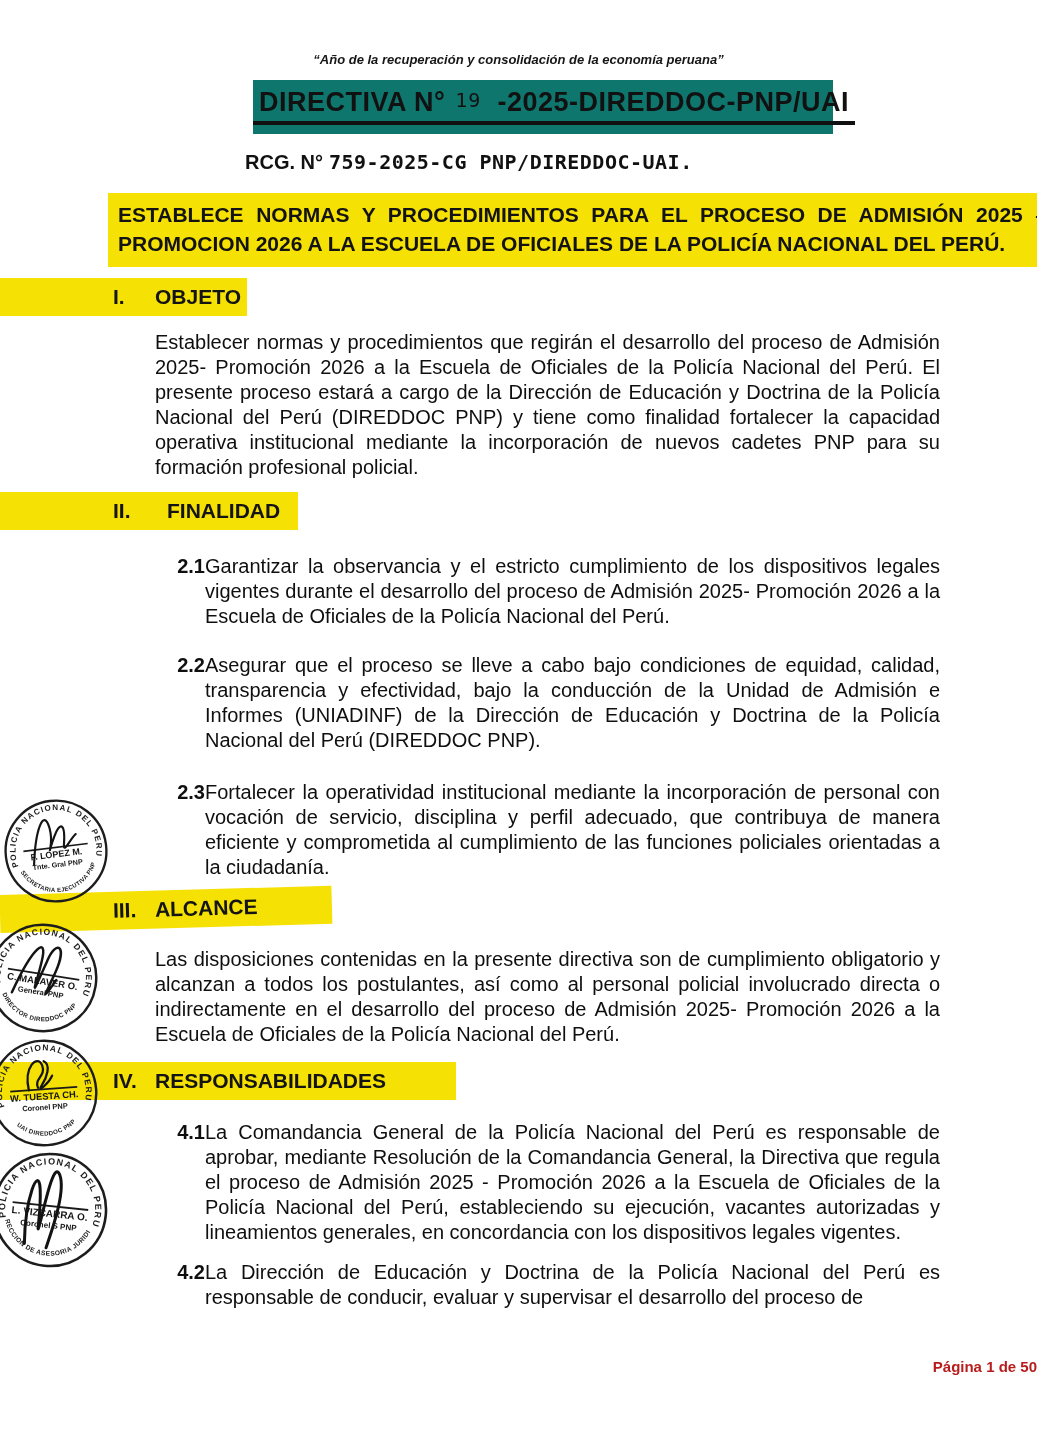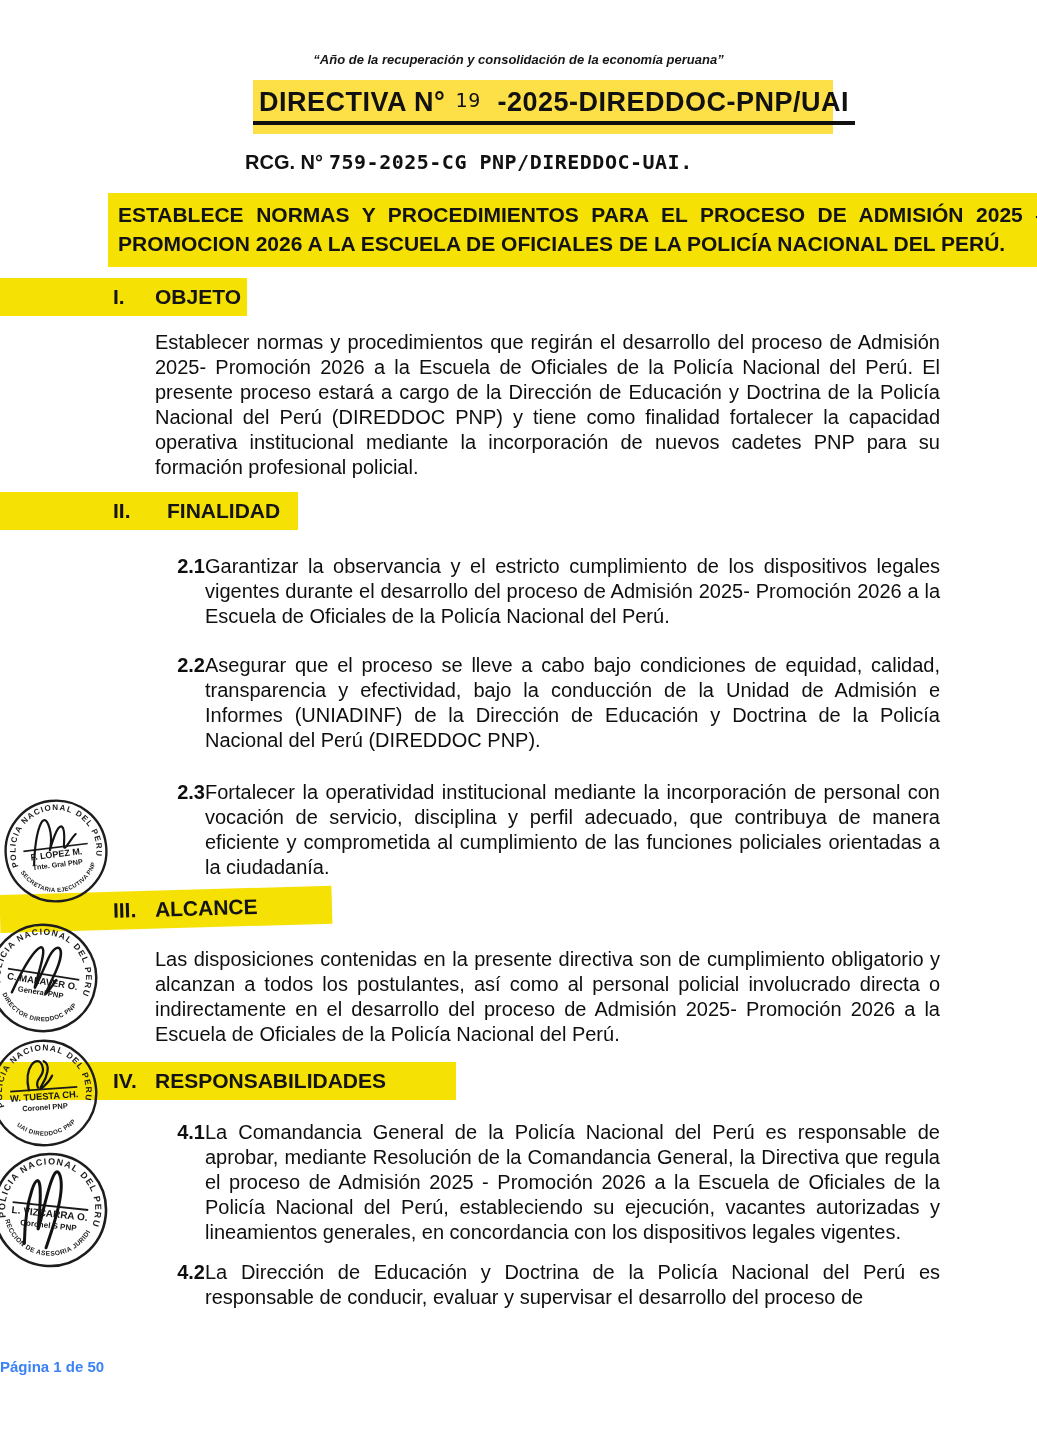--- a/index.html
+++ b/index.html
@@ -18,21 +18,21 @@
     text-align:center;
     font-size:13px;
     font-weight:bold;
     font-style:italic;
     color:#161616;
   }
   .title-band {
     margin-top:13px;
     margin-left:253px;
     width:580px;
-    background:#fde047;
+    background:#0f766e;
     text-align:left;
     padding:7px 0 9px 0;
   }
   .title-inner {
     display:inline-block;
     border-bottom:4px solid #101010;
     padding:0 6px 3px 6px;
     font-size:27px;
     font-weight:bold;
     letter-spacing:0.5px;
@@ -97,24 +97,24 @@
     margin:24px 97px 0 155px;
     font-size:20px;
     line-height:25px;
     color:#0f0f0f;
   }
   .item .num { width:50px; flex:none; font-weight:bold;text-align:right; }
   .item .txt { flex:1; text-align:justify; }
   .footer {
     position:absolute;
     top:1358px; left:0; right:0;
-    text-align:left;
+    text-align:right;
     font-size:15px;
     font-weight:bold;
-    color:#3b82f6;
+    color:#b91c1c;
   }
   .stamp {
     position:absolute;
     overflow:visible;
   }
   .stamp svg { overflow:visible; display:block; }
   .arc-top { font-family:"Liberation Sans", sans-serif; font-size:9px; font-weight:bold; letter-spacing:1.3px; fill:#1c1c1c; }
   .arc-bot { font-family:"Liberation Sans", sans-serif; font-size:6.6px; font-weight:bold; letter-spacing:0.4px; fill:#1c1c1c; }
   .st-name { font-family:"Liberation Sans", sans-serif; font-size:10px; font-weight:bold; fill:#151515; text-anchor:middle; }
   .st-rank { font-family:"Liberation Sans", sans-serif; font-size:8px; font-weight:bold; fill:#151515; text-anchor:middle; }

